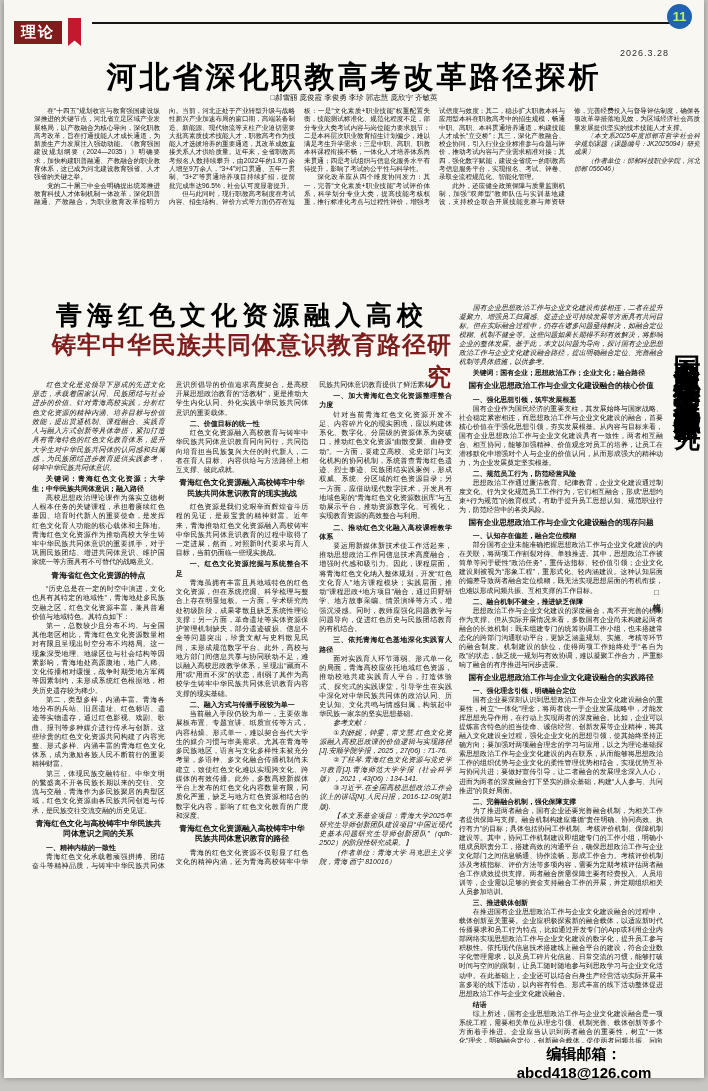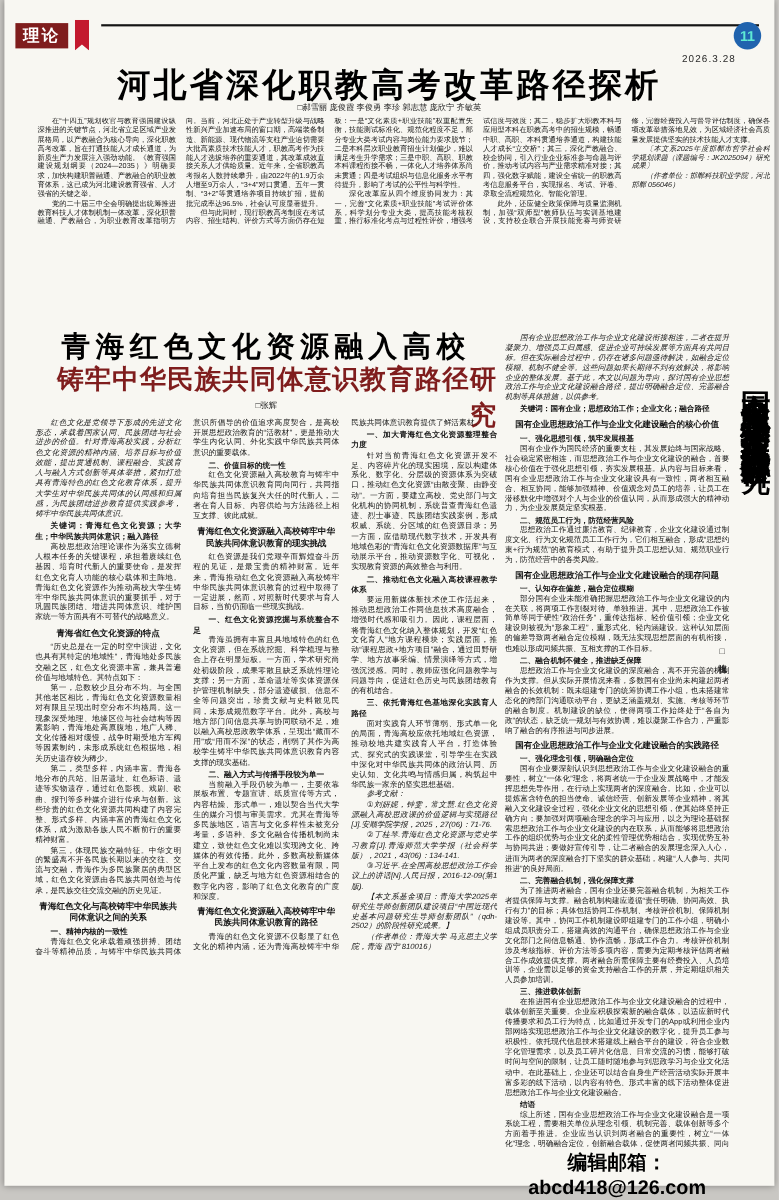--- a/index.html
+++ b/index.html
@@ -5,37 +5,37 @@
   html,body{margin:0;padding:0;}
   body{background:#c9c7c3;font-family:"Liberation Sans","DejaVu Sans",sans-serif;}
   #page{position:relative;width:708px;height:1091px;background:#c9c7c3;overflow:hidden;}
   #paper{position:absolute;left:4px;top:0;width:700px;height:1078px;background:#f8f7f2;box-shadow:0 0 6px rgba(0,0,0,.35);}
   .abs{position:absolute;}
   
   .section-box{left:10px;top:21px;background:#7f1d1d;color:#fff;font-size:15px;font-weight:bold;letter-spacing:2px;padding:2px 7px;}
   .ribbon{left:64px;top:18px;width:13px;height:28px;background:#c3192e;clip-path:polygon(0 0,100% 0,100% 100%,50% 80%,0 100%);}
   .hrule{left:88px;top:22px;width:598px;height:2px;background:#151515;}
   .paper-name{left:520px;top:22px;width:138px;text-align:right;color:#2063ae;font-family:"DejaVu Serif","Liberation Serif",serif;font-style:italic;font-weight:bold;font-size:20px;letter-spacing:1px;}
-  .page-badge{left:663px;top:20px;width:25px;height:25px;border-radius:50%;background:#2063ae;color:#5eead4;font-size:13px;font-weight:bold;display:flex;align-items:center;justify-content:center;}
+  .page-badge{left:663px;top:4px;width:25px;height:25px;border-radius:50%;background:#2063ae;color:#bef264;font-size:13px;font-weight:bold;display:flex;align-items:center;justify-content:center;}
   .date{left:616px;top:48px;font-size:9px;color:#2a2a2a;letter-spacing:1px;}
   
   .a1-title{left:40px;top:57px;width:620px;text-align:center;font-size:30px;font-weight:900;color:#000;letter-spacing:3px;font-family:"DejaVu Sans","Liberation Sans",sans-serif;}
   .a1-byline{left:40px;top:93px;width:620px;text-align:center;font-size:7.5px;color:#222;}
   .a1-body{left:30px;top:107px;width:666px;height:177px;column-count:5;column-gap:9px;overflow:hidden;font-size:6.6px;line-height:1.26;color:#141414;text-align:justify;}
   
   .a2-title1{left:28px;top:298px;width:420px;text-align:center;font-size:26px;font-weight:900;letter-spacing:5px;color:#000;}
   .a2-title2{left:28px;top:329px;width:420px;text-align:right;font-size:24px;font-weight:700;letter-spacing:1px;color:#7f1d1d;}
   .a2-byline{left:28px;top:364px;width:420px;text-align:center;font-size:7.5px;color:#222;}
   .a2-body{left:28px;top:380px;width:420px;height:682px;column-count:3;column-gap:11px;overflow:hidden;font-size:7px;line-height:1.32;color:#141414;text-align:justify;}
   
   .a3-body{left:455px;top:303px;width:204px;height:740px;overflow:hidden;font-size:6.9px;line-height:1.31;color:#141414;text-align:justify;}
   .a3-vtitle{left:659px;top:334px;width:47px;height:690px;writing-mode:vertical-rl;text-orientation:upright;font-size:27px;font-weight:900;letter-spacing:3px;color:#000;line-height:47px;}
   .a3-vbyline{left:646px;top:588px;writing-mode:vertical-rl;text-orientation:upright;font-size:8px;color:#222;}
   
-  .footer-email{left:455px;top:1045px;width:204px;text-align:center;font-size:18px;font-weight:900;color:#000;}
+  .footer-email{left:478px;top:1045px;width:204px;text-align:center;font-size:15px;font-weight:900;color:#000;}
   
   .a1-body p,.a2-body p,.a3-body p{margin:0;}
   .t-p{text-indent:2em;}
   .t-abs{font-style:italic;text-indent:2em;}
   .t-kw{font-weight:bold;text-indent:2em;margin-top:2px !important;}
   .t-h1{font-weight:bold;text-align:center;font-size:1.12em;margin:4px 0 3px 0 !important;}
   .t-h2{font-weight:bold;text-indent:2em;margin-top:2px !important;}
   .t-ref{font-style:italic;text-indent:2em;}
   .t-note{font-style:italic;text-indent:2em;}
   .t-end{font-style:italic;text-indent:2em;}
@@ -59,21 +59,20 @@
         <p class="t-p">党的二十届三中全会明确提出统筹推进教育科技人才体制机制一体改革，深化职普融通、产教融合，为职业教育改革指明方向。当前，河北正处于产业转型升级与战略性新兴产业加速布局的窗口期，高端装备制造、新能源、现代物流等支柱产业迫切需要大批高素质技术技能人才，职教高考作为技能人才选拔培养的重要通道，其改革成效直接关系人才供给质量。近年来，全省职教高考报名人数持续攀升，由2022年的1.9万余人增至9万余人，“3+4”对口贯通、五年一贯制、“3+2”等贯通培养项目持续扩招，提前批完成率达96.5%，社会认可度显著提升。</p>
         <p class="t-p">但与此同时，现行职教高考制度在考试内容、招生结构、评价方式等方面仍存在短板：一是“文化素质+职业技能”权重配置失衡，技能测试标准化、规范化程度不足，部分专业大类考试内容与岗位能力要求脱节；二是本科层次职业教育招生计划偏少，难以满足考生升学需求；三是中职、高职、职教本科课程衔接不畅，一体化人才培养体系尚未贯通；四是考试组织与信息化服务水平有待提升，影响了考试的公平性与科学性。</p>
         <p class="t-p">深化改革应从四个维度协同发力：其一，完善“文化素质+职业技能”考试评价体系，科学划分专业大类，提高技能考核权重，推行标准化考点与过程性评价，增强考试信度与效度；其二，稳步扩大职教本科与应用型本科在职教高考中的招生规模，畅通中职、高职、本科贯通培养通道，构建技能人才成长“立交桥”；其三，深化产教融合、校企协同，引入行业企业标准参与命题与评价，推动考试内容与产业需求精准对接；其四，强化数字赋能，建设全省统一的职教高考信息服务平台，实现报名、考试、评卷、录取全流程规范化、智能化管理。</p>
         <p class="t-p">此外，还应健全政策保障与质量监测机制，加强“双师型”教师队伍与实训基地建设，支持校企联合开展技能竞赛与师资研修，完善经费投入与督导评估制度，确保各项改革举措落地见效，为区域经济社会高质量发展提供坚实的技术技能人才支撑。</p>
         <p class="t-note">〔本文系2025年度邯郸市哲学社会科学规划课题（课题编号：JK2025094）研究成果〕</p>
         <p class="t-end">（作者单位：邯郸科技职业学院，河北 邯郸 056046）</p>
       </div>
 
     <div class="abs a2-title1">青海红色文化资源融入高校</div>
     <div class="abs a2-title2">铸牢中华民族共同体意识教育路径研究</div>
-    <div class="abs a2-byline">□张辉</div>
     <div class="abs a2-body">
         <p class="t-abs">红色文化是党领导下形成的先进文化形态，承载着国家认同、民族团结与社会进步的价值。针对青海高校实践，分析红色文化资源的精神内涵、培养目标与价值效能，提出贯通机制、课程融合、实践育人与融入方式创新等具体举措，紧扣打造具有青海特色的红色文化教育体系，提升大学生对中华民族共同体的认同感和归属感，为民族团结进步教育提供实践参考，铸牢中华民族共同体意识。</p>
         <p class="t-kw">关键词：青海红色文化资源；大学生；中华民族共同体意识；融入路径</p>
         <p class="t-p">高校思想政治理论课作为落实立德树人根本任务的关键课程，承担着赓续红色基因、培育时代新人的重要使命，是发挥红色文化育人功能的核心载体和主阵地。青海红色文化资源作为推动高校大学生铸牢中华民族共同体意识的重要抓手，对于巩固民族团结、增进共同体意识、维护国家统一等方面具有不可替代的战略意义。</p>
         <p class="t-h1">青海省红色文化资源的特点</p>
         <p class="t-p">“历史总是在一定的时空中演进，文化也具有其特定的地域性”，青海地处多民族交融之区，红色文化资源丰富，兼具普遍价值与地域特色。其特点如下：</p>
         <p class="t-p">第一，总数较少且分布不均。与全国其他老区相比，青海红色文化资源数量相对有限且呈现出时空分布不均格局。这一现象深受地理、地缘区位与社会结构等因素影响，青海地处高原腹地，地广人稀、文化传播相对缓慢，战争时期受地方军阀等因素制约，未形成系统红色根据地，相关历史遗存较为稀少。</p>
         <p class="t-p">第二，类型多样，内涵丰富。青海各地分布的兵站、旧居遗址、红色标语、遗迹等实物遗存，通过红色影视、戏剧、歌曲、报刊等多种媒介进行传承与创新。这些珍贵的红色文化资源共同构建了内容完整、形式多样、内涵丰富的青海红色文化体系，成为激励各族人民不断前行的重要精神财富。</p>
         <p class="t-p">第三，体现民族交融特征。中华文明的繁盛离不开各民族长期以来的交往、交流与交融，青海作为多民族聚居的典型区域，红色文化资源由各民族共同创造与传承，是民族交往交流交融的历史见证。</p>
         <p class="t-h1">青海红色文化与高校铸牢中华民族共同体意识之间的关系</p>

